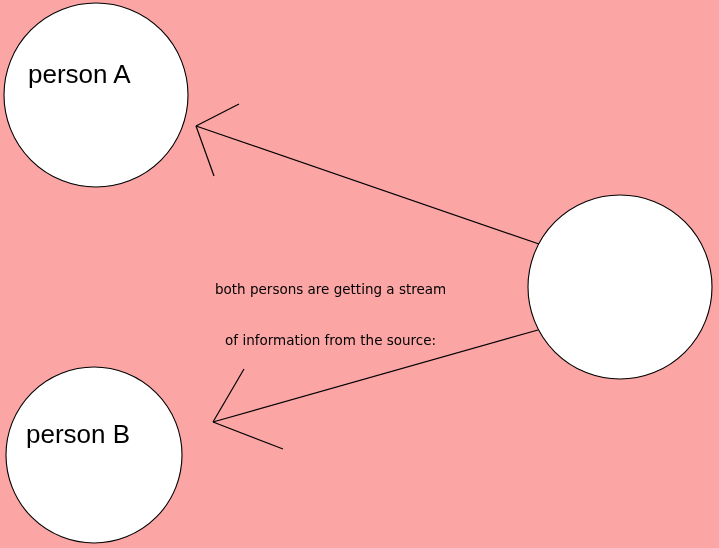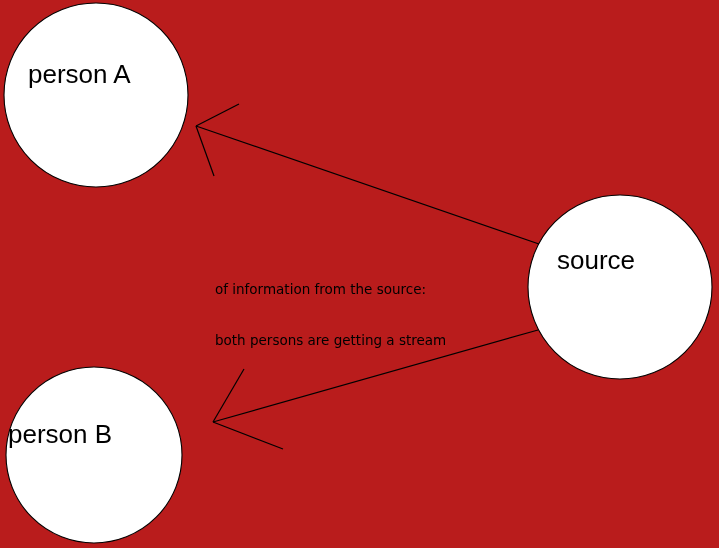--- a/index.html
+++ b/index.html
@@ -8,22 +8,23 @@
     padding: 0;
     background: #ffffff;
   }
   body {
     font-family: "Liberation Sans", sans-serif;
   }
   #canvas {
     position: relative;
     width: 719px;
     height: 548px;
-    background: #b91c1c;
+    background: #fca5a5;
     overflow: hidden;
+    text-align: center;
   }
   #diagram-svg {
     position: absolute;
     top: 0;
     left: 0;
     width: 719px;
     height: 548px;
   }
   .node-circle {
     fill: #ffffff;
@@ -49,21 +50,21 @@
     font-weight: 400;
     color: #000000;
     white-space: pre;
     line-height: 1;
   }
   #label-person-a {
     left: 28px;
     top: 61px;
   }
   #label-person-b {
-    left: 8px;
+    left: 26px;
     top: 421px;
   }
   #label-source {
     left: 557px;
     top: 247px;
   }
   #annotation-text {
     position: absolute;
     left: 215px;
     top: 247px;
@@ -97,20 +98,19 @@
 
     <line class="edge-line" x1="538" y1="330" x2="213" y2="422"></line>
     <line class="arrow-barb" x1="213" y1="422" x2="244" y2="369"></line>
     <line class="arrow-barb" x1="213" y1="422" x2="283" y2="449"></line>
   </svg>
 
   <div class="node-label" id="label-person-a">person A</div>
 
   <div class="node-label" id="label-person-b">person B</div>
 
-  <div class="node-label" id="label-source">source</div>
 
   <div id="annotation-text">
+    <span class="annot-line">both persons are getting a stream</span>
     <span class="annot-line">of information from the source:</span>
-    <span class="annot-line">both persons are getting a stream</span>
   </div>
 
 </div>
 
 </body></html>

